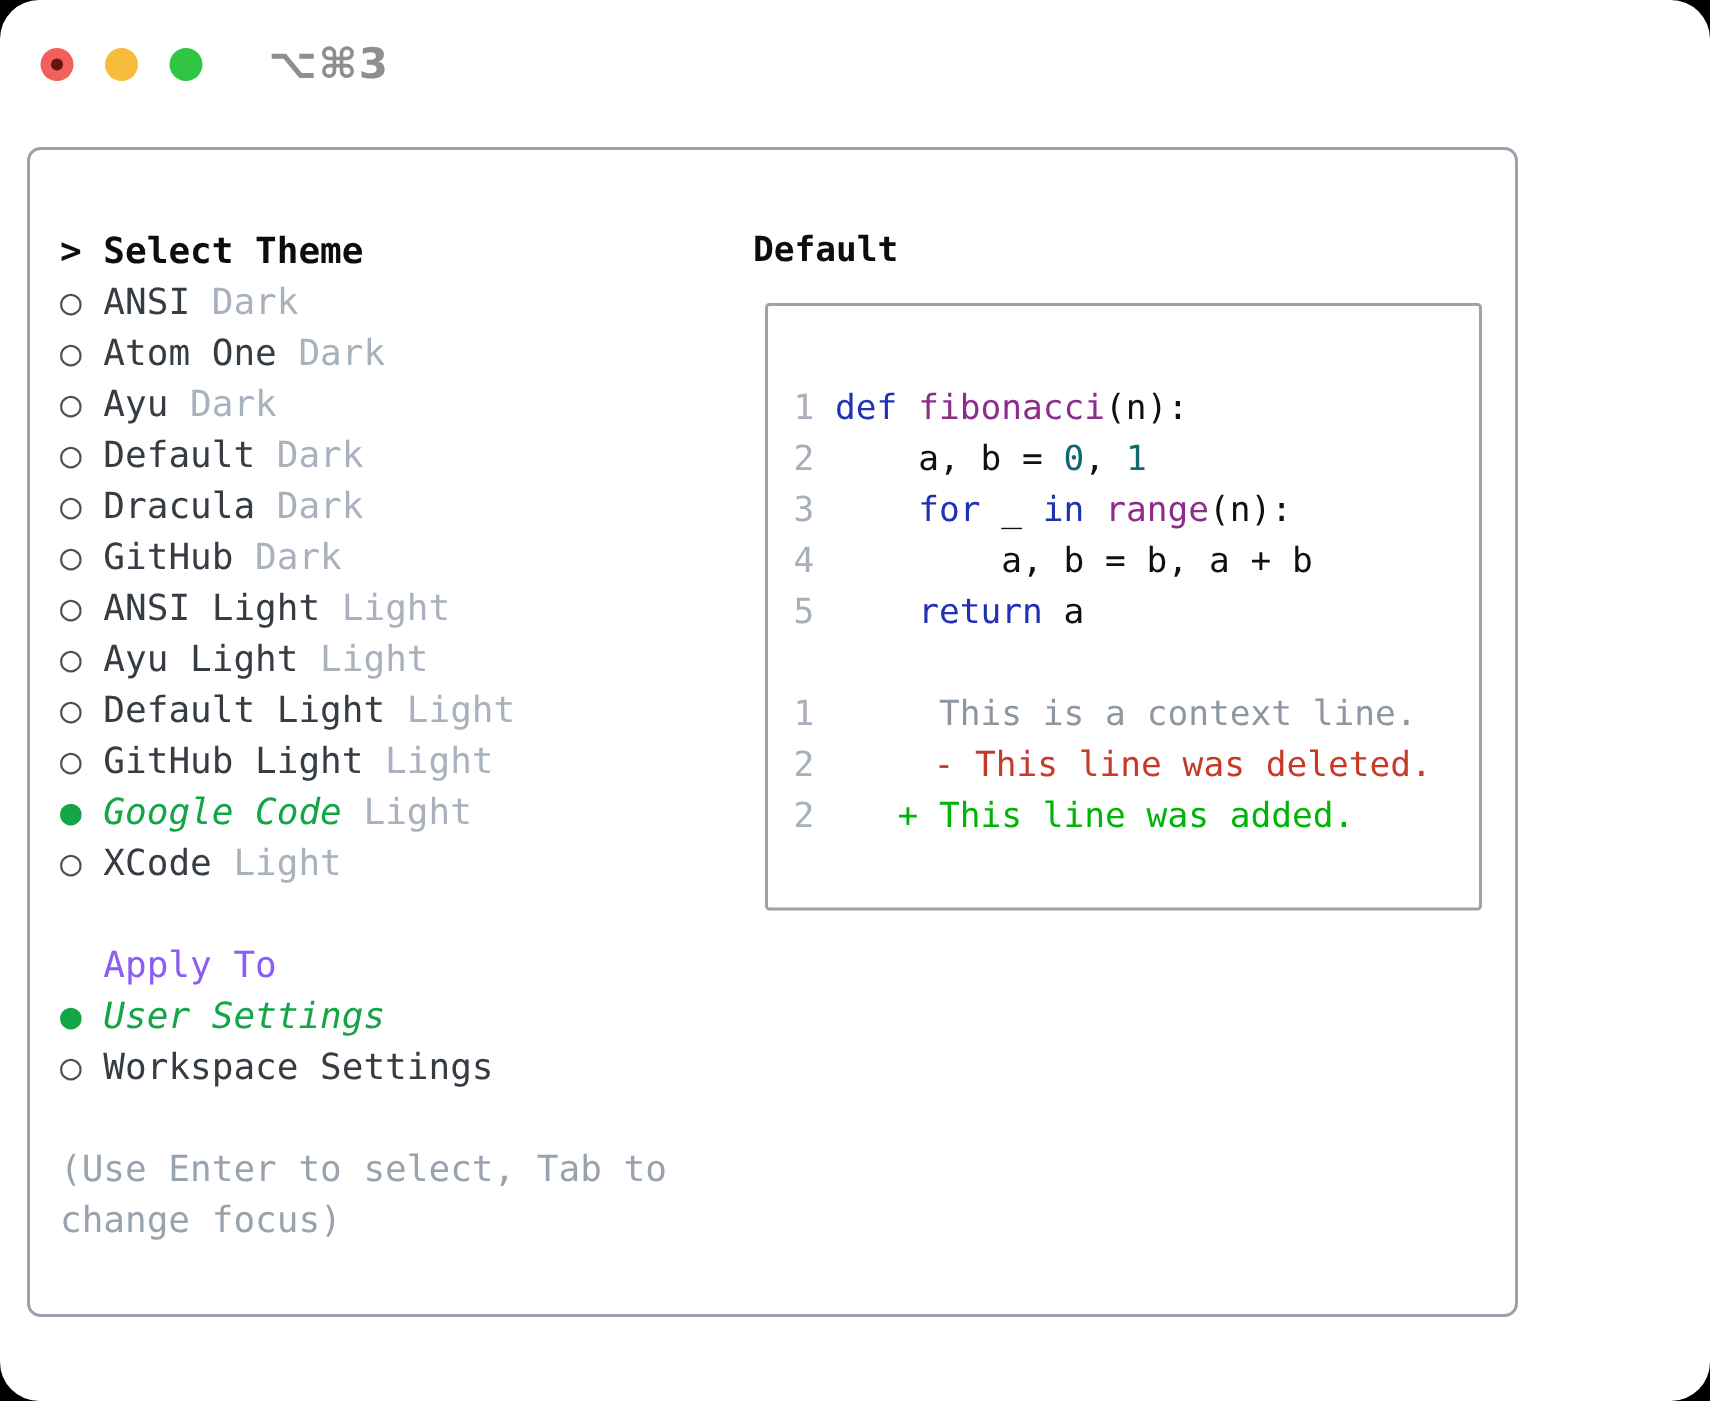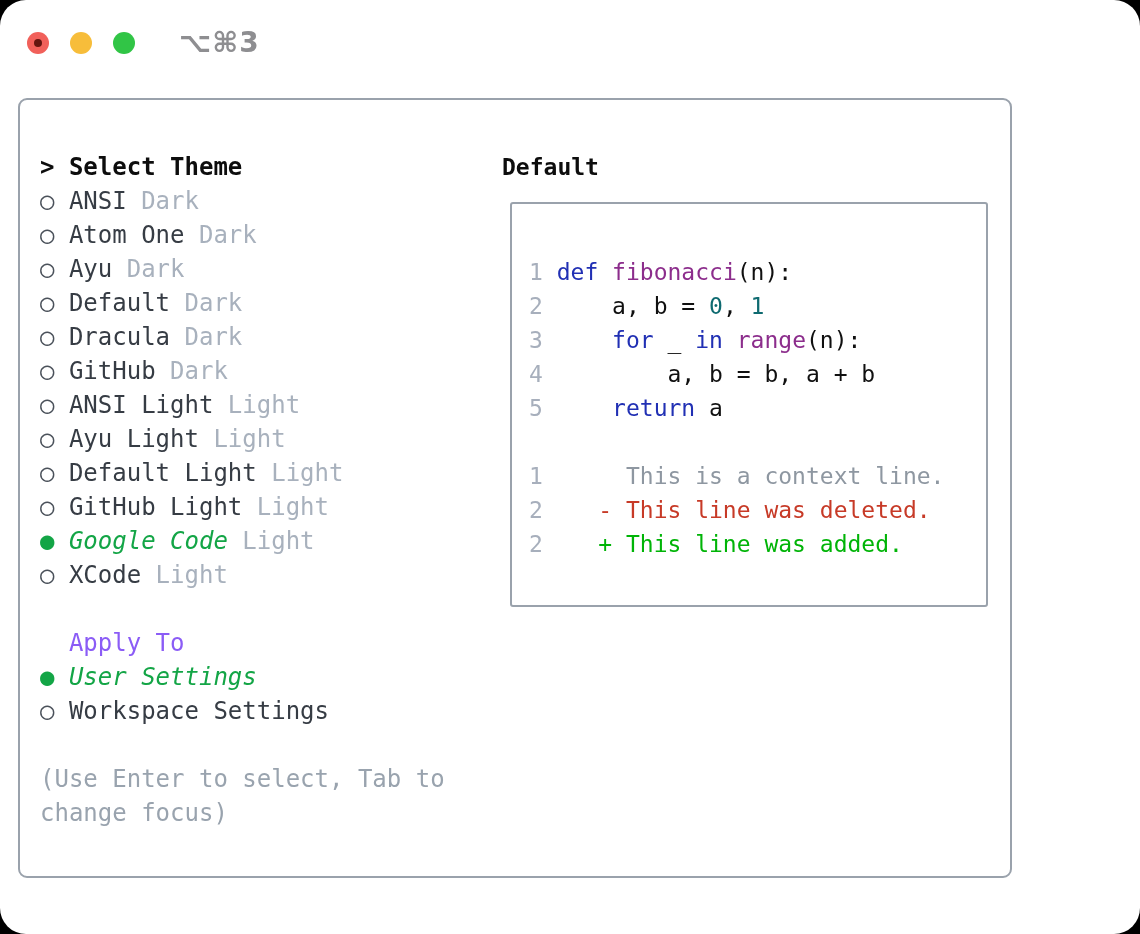--- a/index.html
+++ b/index.html
@@ -54,21 +54,21 @@
                border:2px solid var(--border-gray);border-radius:3px;
                padding:51px 0 0 17px;font-size:23px;line-height:34px;
                white-space:pre;overflow:hidden;background:#fff;}
   .pline{height:34px;}
   .seg-ln{color:var(--line-number-gray);}
   .seg-pl{color:#101010;}
   .seg-kw{color:var(--keyword-blue);}
   .seg-fn{color:var(--function-purple);}
   .seg-num{color:var(--number-teal);}
   .seg-ctx{color:var(--context-gray);}
-  .seg-del{color:var(--diff-del);}
+  .seg-del{color:var(--diff-del);margin-left:24px;}
   .seg-add{color:var(--diff-add);text-align:center;}
 </style>
 </head>
 <body>
 
 <div class="window">
   <div class="titlebar">
     <span class="light tl-red">
         <span class="innerdot"></span>
       </span>

